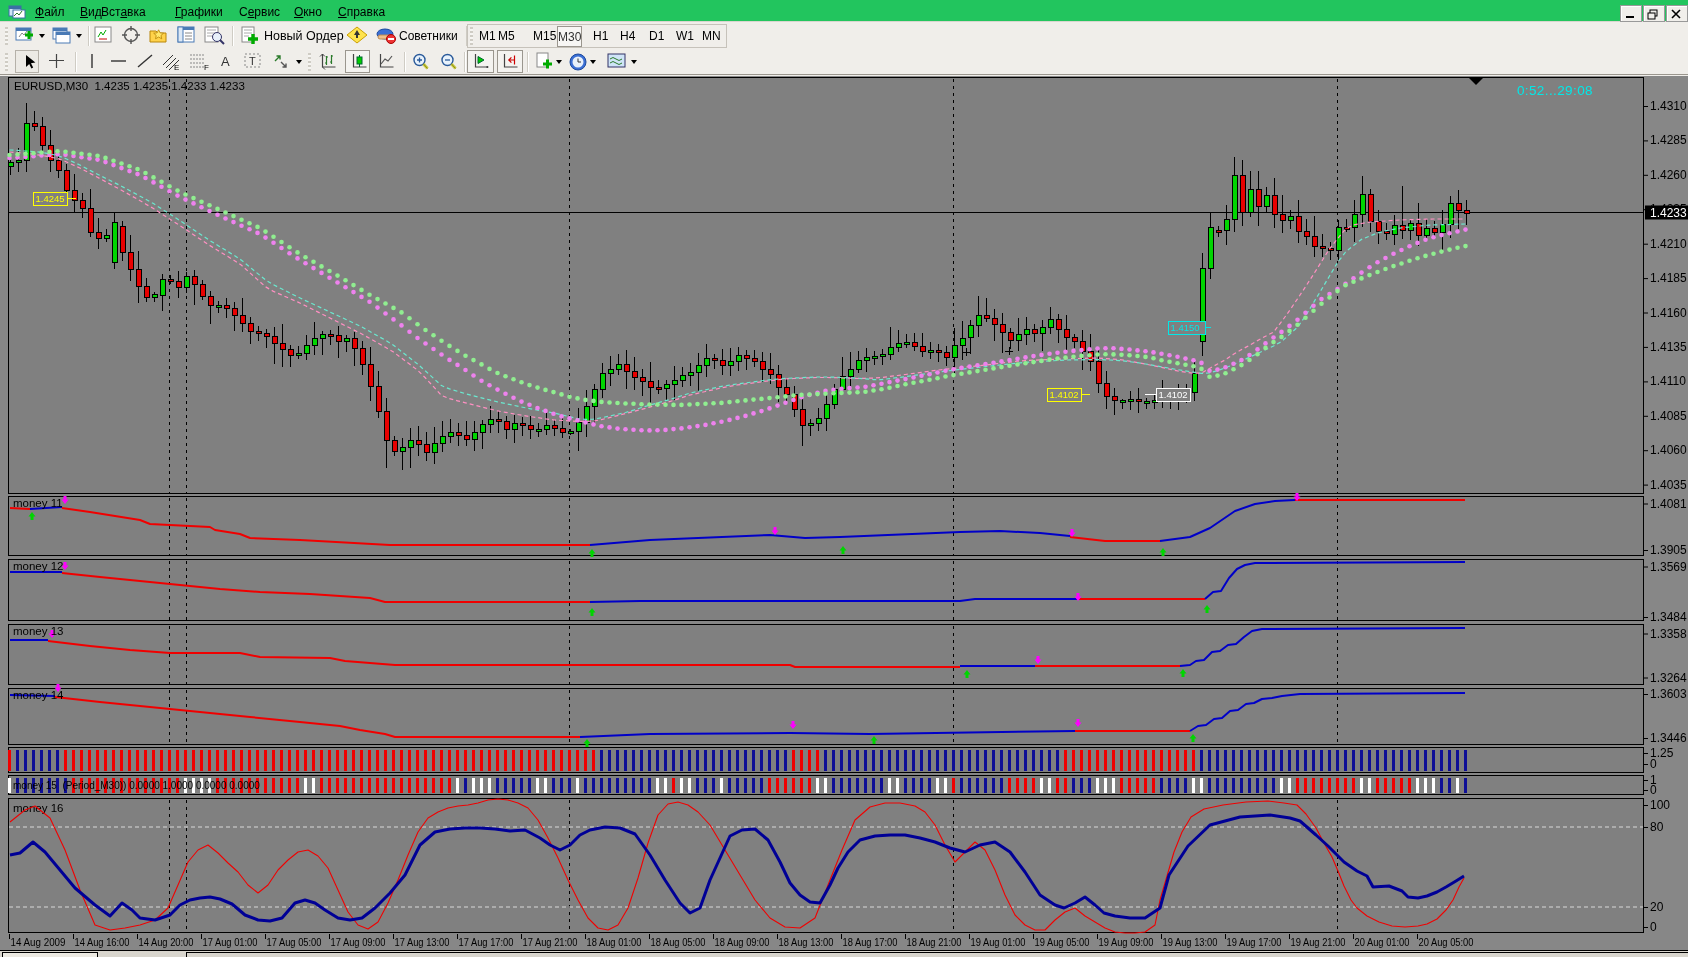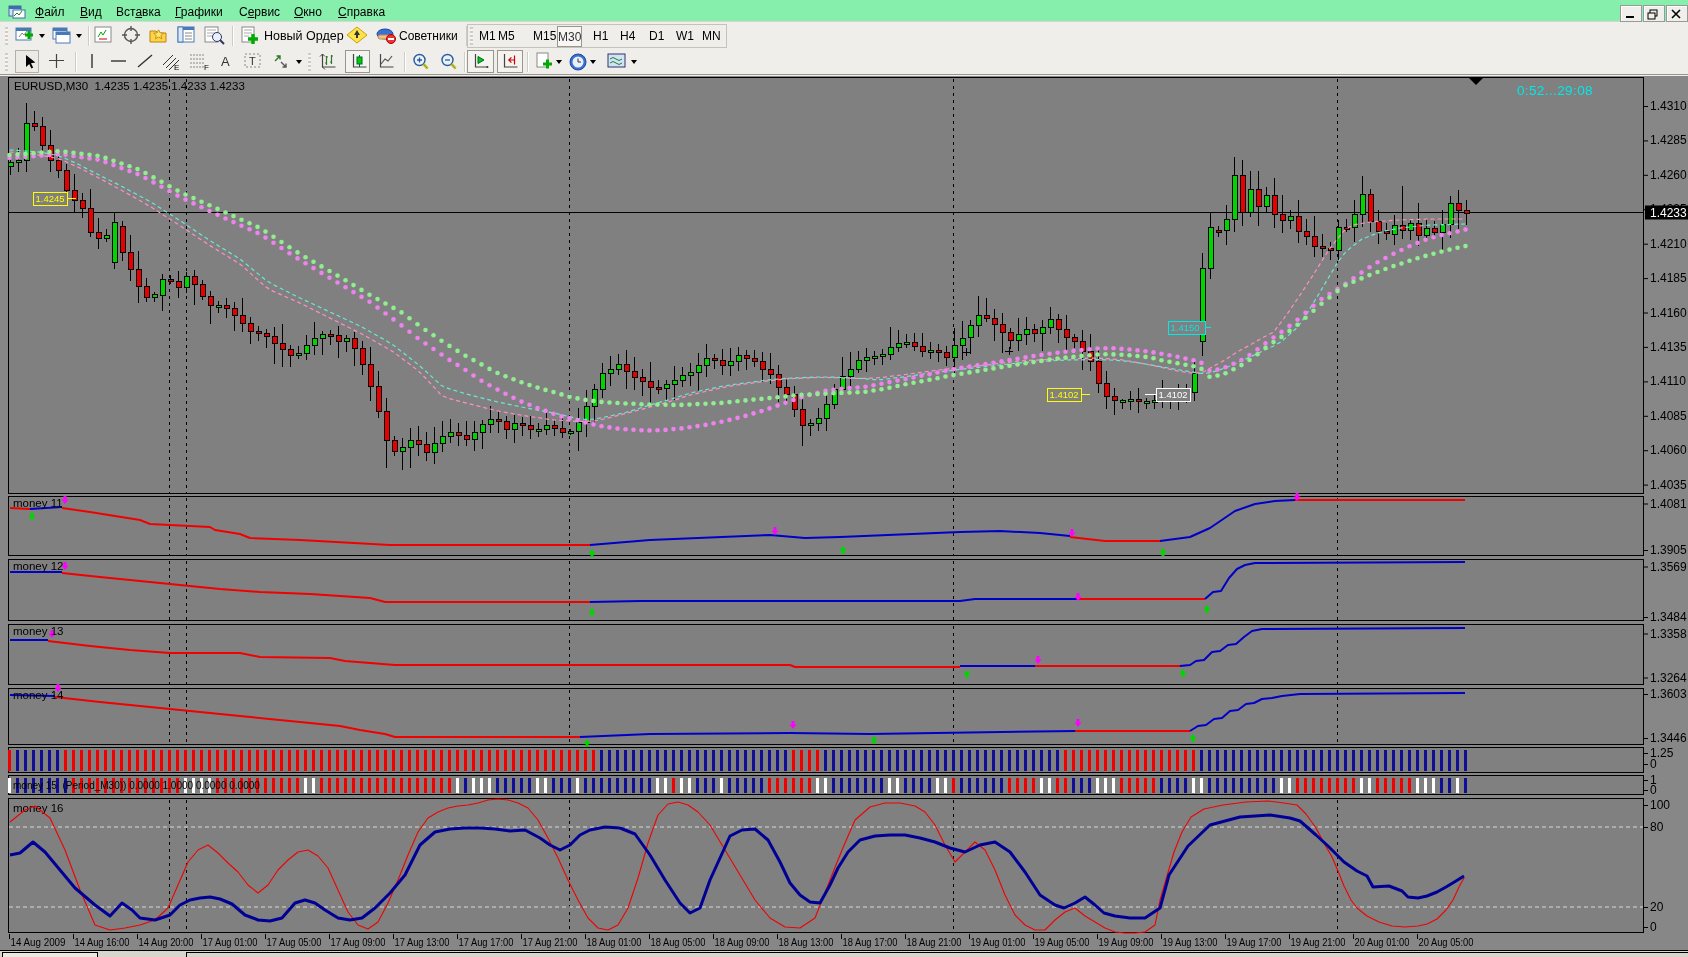--- a/index.html
+++ b/index.html
@@ -1,37 +1,37 @@
 <!DOCTYPE html>
 <html><head><meta charset="utf-8"><style>
 *{margin:0;padding:0;box-sizing:border-box}
 body{width:1688px;height:957px;font-family:"Liberation Sans",sans-serif;overflow:hidden;background:#808080}
 #chrome{position:absolute;left:0;top:0;width:1688px;height:76px;background:#f0eeea}
-#menubar{position:absolute;left:0;top:0;width:1688px;height:22px;background:#86efac;border-bottom:1px solid #d9d6cf}
+#menubar{position:absolute;left:0;top:0;width:1688px;height:22px;background:#22c55e;border-bottom:1px solid #d9d6cf}
 .mi{position:absolute;top:4.5px;font-size:12px;color:#000}
 #r1{position:absolute;left:0;top:23px;width:1420px;height:26px}
 #r2{position:absolute;left:0;top:49px;width:1688px;height:26px;border-bottom:1px solid #9a968e}
 .grip{position:absolute;top:4px;width:3px;height:18px;background:repeating-linear-gradient(to bottom,#cfccc4 0 2px,#f6f5f2 2px 4px)}
 .sep{position:absolute;top:3px;width:1px;height:20px;background:#cfccc4;box-shadow:1px 0 0 #fff}
 .ic{position:absolute;top:3px}
 .tfb{position:absolute;font-size:12px;color:#000000;top:6px}
 .car{position:absolute;top:11px;width:0;height:0;border-left:3.5px solid transparent;border-right:3.5px solid transparent;border-top:4px solid #000}
 .wb{position:absolute;top:5px;width:22px;height:17px;background:#f1efeb;border:1px solid #999;box-shadow:inset 1px 1px 0 #fff}
 </style></head><body>
 <div id="chrome">
     <div id="menubar">
       <svg class="ic" style="left:8px;top:3px;" width="18" height="16">
         <rect x="1" y="3" width="12" height="10" fill="#cfe4f7" stroke="#3c6ea5"></rect>
         <rect x="1" y="3" width="12" height="3" fill="#3c6ea5"></rect>
         <rect x="5" y="7" width="12" height="8" fill="#fff" stroke="#3c6ea5"></rect>
         <path d="M6 13 l3 -3 2 2 3 -4" stroke="#2a7a2a" fill="none"></path>
       </svg>
       <div class="mi" style="left:35px"><u>Ф</u>айл</div>
       <div class="mi" style="left:80px"><u>В</u>ид</div>
-      <div class="mi" style="left:116px">Вст<u>а</u>вка</div>
+      <div class="mi" style="left:101px">Вст<u>а</u>вка</div>
       <div class="mi" style="left:175px"><u>Г</u>рафики</div>
       <div class="mi" style="left:239px">С<u>е</u>рвис</div>
       <div class="mi" style="left:294px"><u>О</u>кно</div>
       <div class="mi" style="left:338px"><u>С</u>правка</div>
       <div class="wb" style="left:1620px"><svg width="18" height="16">
           <rect x="5" y="10" width="8" height="2" fill="#000"></rect>
         </svg></div>
       <div class="wb" style="left:1643px"><svg width="18" height="16">
           <rect x="6" y="4" width="7" height="6" fill="none" stroke="#000"></rect>
           <rect x="4" y="7" width="7" height="6" fill="#f1efeb" stroke="#000"></rect>

